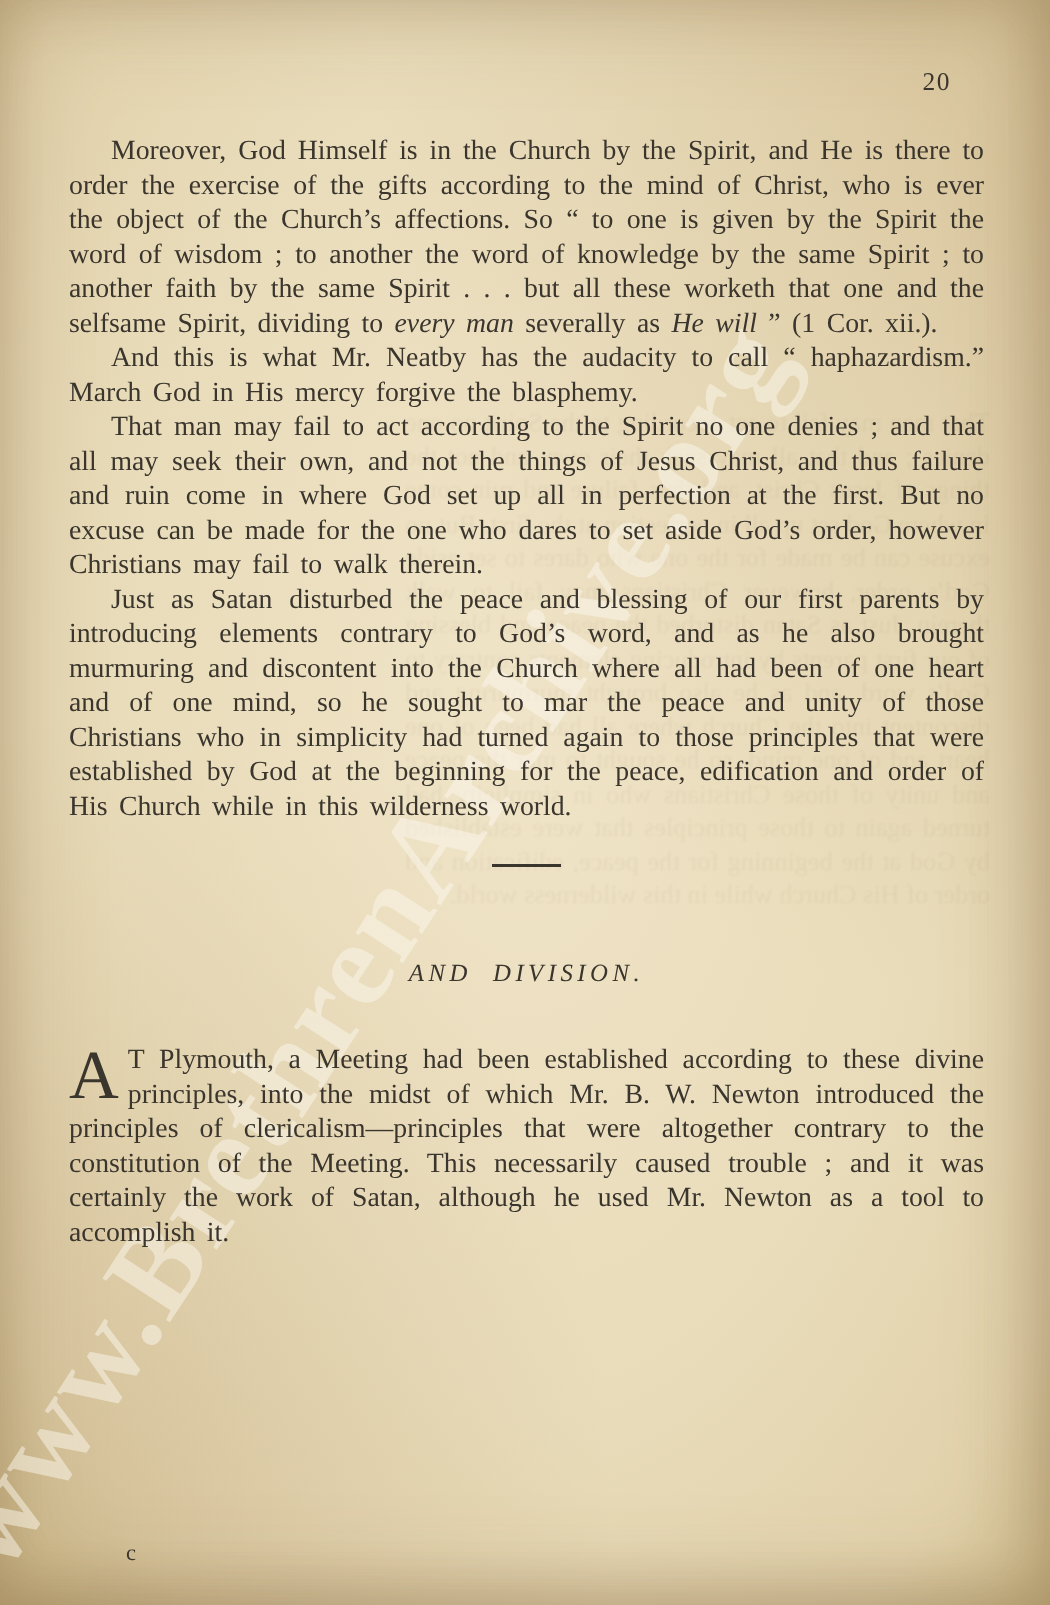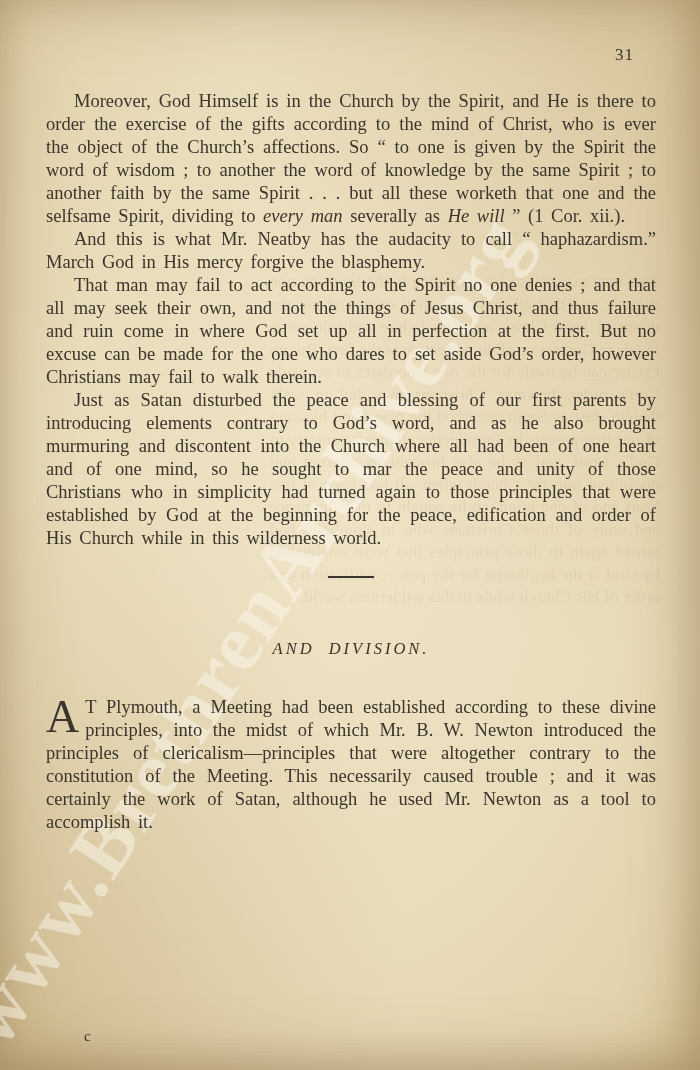--- a/index.html
+++ b/index.html
@@ -70,21 +70,21 @@
 <div class="page">
 
   <div class="showthrough">
     <span>That man may fail to act according to the Spirit no one denies ; and that all may seek their own, and not the things of Jesus Christ, and thus failure and ruin come in where God set up all in perfection at the first.  But no excuse can be made for the one who dares to set aside God’s order, however Christians may fail to walk therein.</span>
     <span>Just as Satan disturbed the peace and blessing of our first parents by introducing elements contrary to God’s word, and as he also brought murmuring and discontent into the Church where all had been of one heart and of one mind, so he sought to mar the peace and unity of those Christians who in simplicity had turned again to those principles that were established by God at the beginning for the peace, edification and order of His Church while in this wilderness world.</span>
   </div>
 
   <div class="watermark">www.BrethrenArchive.org</div>
 
   <header>
-    <div class="page-number">31</div>
+    <div class="page-number">20</div>
   </header>
 
   <main>
 
     <p><span>Moreover, God Himself is in the Church by the Spirit, and He is there to order the exercise of the gifts according to the mind of Christ, who is ever the object of the Church’s affections.  So “ to one is given by the Spirit the word of wisdom ; to another the word of knowledge by the same Spirit ; to another faith by the same Spirit . . . but all these worketh that one and the selfsame Spirit, dividing to </span><i>every man</i><span> severally as </span><i>He will</i><span> ” (1 Cor. xii.).</span></p>
 
     <p>And this is what Mr. Neatby has the audacity to call “ haphazardism.”  March God in His mercy forgive the blasphemy.</p>
 
     <p>That man may fail to act according to the Spirit no one denies ; and that all may seek their own, and not the things of Jesus Christ, and thus failure and ruin come in where God set up all in perfection at the first.  But no excuse can be made for the one who dares to set aside God’s order, however Christians may fail to walk therein.</p>
 

